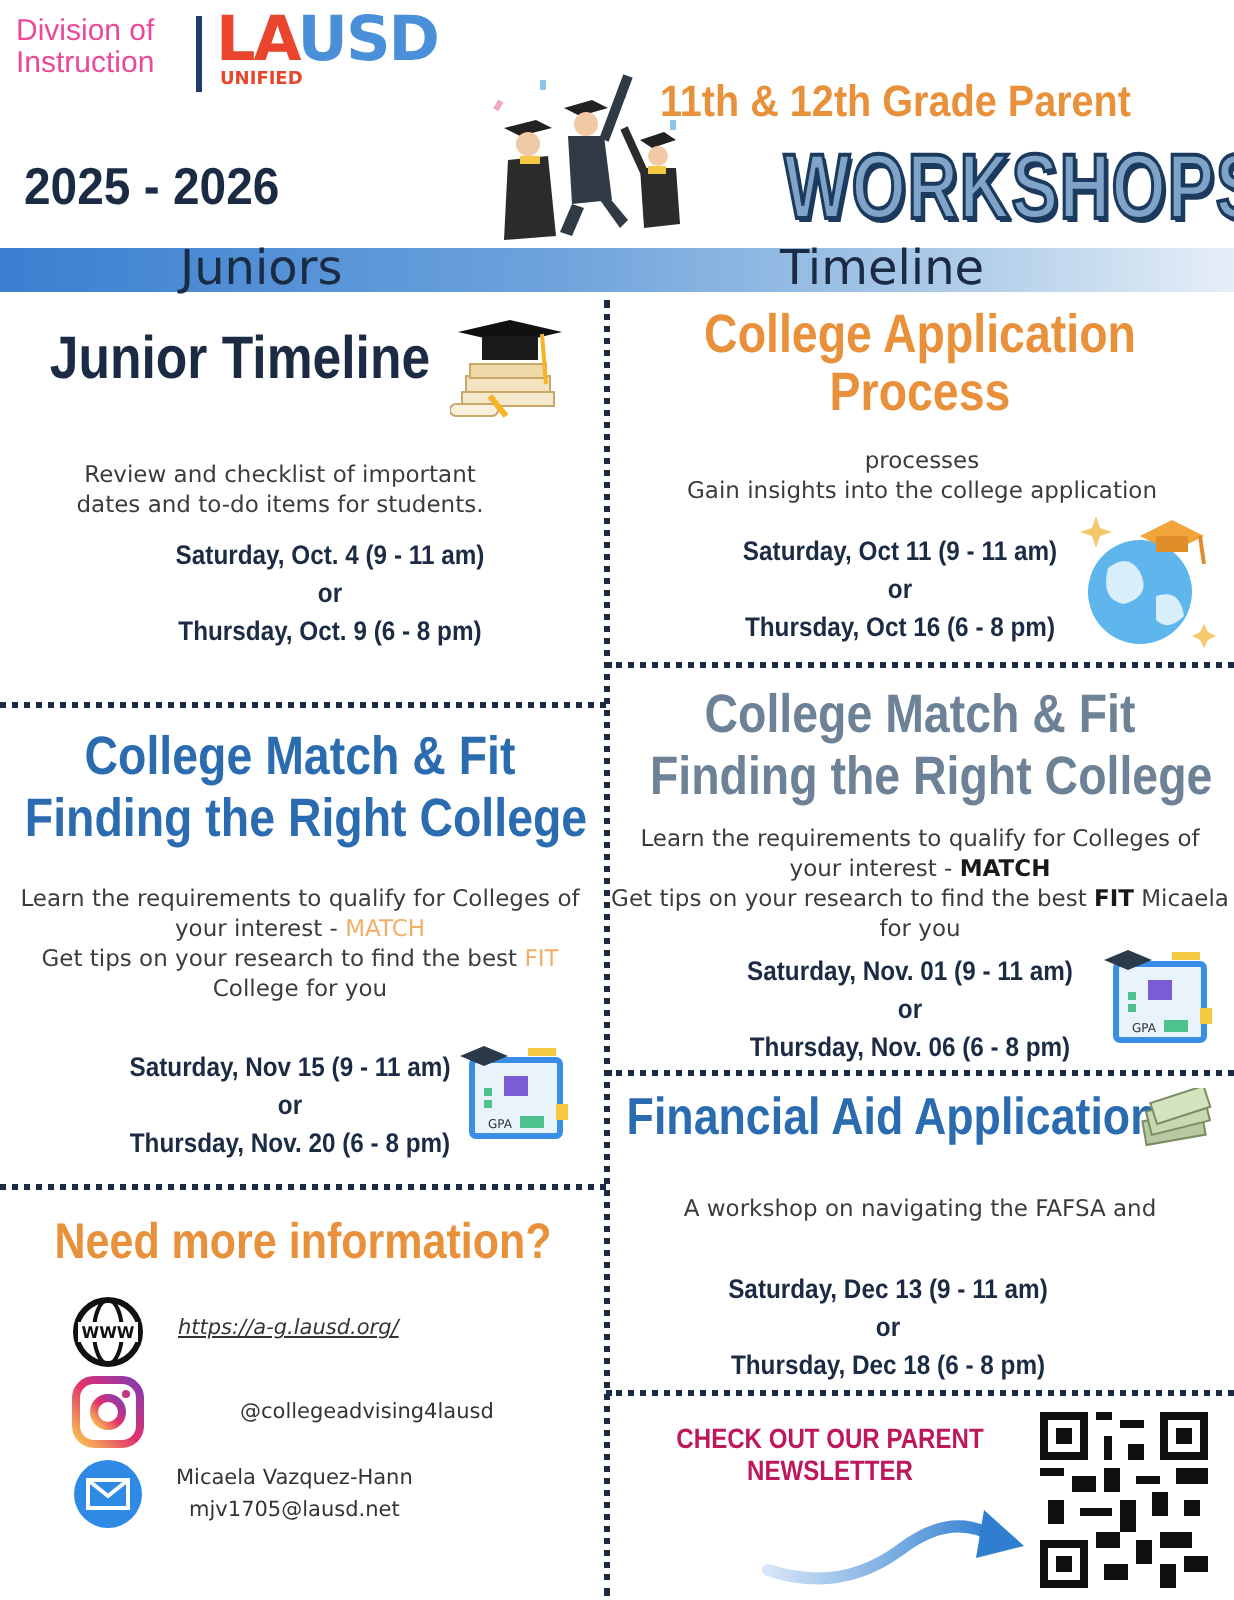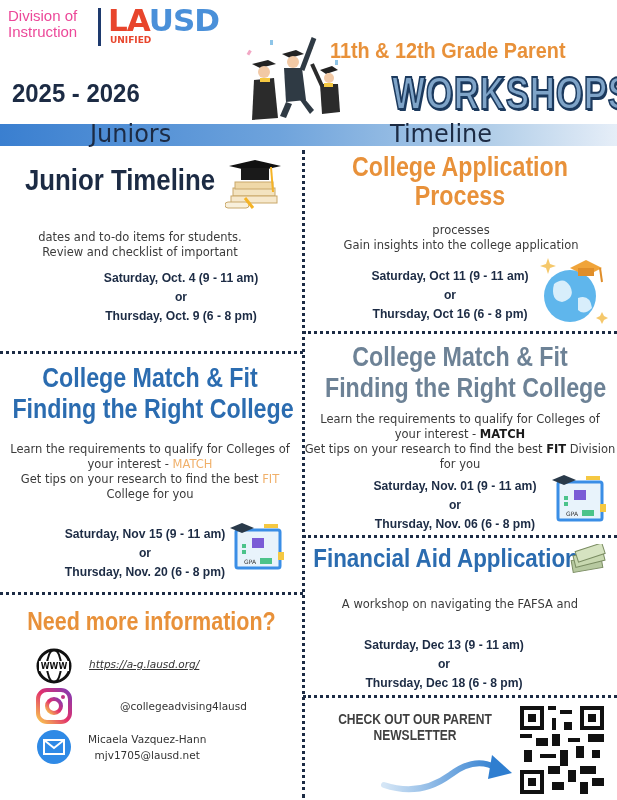--- a/index.html
+++ b/index.html
@@ -110,24 +110,24 @@
   <rect x="8" y="30" width="42" height="8" fill="#f3e3c0" stroke="#c9a86a"></rect>
   <rect x="10" y="24" width="38" height="7" fill="#efd8a8" stroke="#c9a86a"></rect>
   <rect x="6" y="38" width="46" height="7" fill="#f6e8cc" stroke="#c9a86a"></rect>
   <polygon points="4,8 30,2 56,8 30,14" fill="#111"></polygon>
   <rect x="16" y="10" width="28" height="12" fill="#1a1a1a"></rect>
   <line x1="46" y1="9" x2="48" y2="34" stroke="#f5b325" stroke-width="2"></line>
   <rect x="0" y="44" width="24" height="6" rx="3" fill="#f8f0dc" stroke="#c9a86a"></rect>
   <path d="M20 40 L28 50" stroke="#f5b325" stroke-width="3"></path>
 </svg>
 <div class="abs desc" style="left:10px;top:230px;width:260px;">
+  <div>Review and checklist of important</div>
   <div>dates and to-do items for students.</div>
-  <div>Review and checklist of important</div>
-</div>
-<div class="abs" style="left:16px;top:268px;width:290px;padding-left:40px;">
+</div>
+<div class="abs" style="left:0;top:268px;width:290px;padding-left:40px;">
   <div class="date">Saturday, Oct. 4 (9 - 11 am)</div>
   <div class="date">or</div>
   <div class="date">Thursday, Oct. 9 (6 - 8 pm)</div>
 </div>
 
 <div class="abs" style="left:-10px;top:363px;width:320px;text-align:center;">
   <div class="title-blue narrow" style="font-size:27px;line-height:31px;">College Match &amp; Fit</div>
   <div class="title-blue narrow" style="font-size:27px;line-height:31px;">Finding the Right College</div>
 </div>
 <div class="abs desc" style="left:0;top:442px;width:300px;">
@@ -210,21 +210,21 @@
   <path d="M62 58 L64 62 L68 64 L64 66 L62 70 L60 66 L56 64 L60 62Z" fill="#f5c86b"></path>
 </svg>
 
 <div class="abs" style="left:303px;top:342px;width:314px;text-align:center;">
   <div class="title-grey narrow" style="font-size:27px;line-height:31px;">College Match &amp; Fit</div>
   <div class="title-grey narrow" style="font-size:27px;line-height:31px;">Finding the Right College</div>
 </div>
 <div class="abs desc" style="left:303px;top:412px;width:314px;">
   <div>Learn the requirements to qualify for Colleges of</div>
   <div><span>your interest - </span><span class="hl-bold">MATCH</span></div>
-  <div><span>Get tips on your research to find the best </span><span class="hl-bold">FIT</span><span> Division</span></div>
+  <div><span>Get tips on your research to find the best </span><span class="hl-bold">FIT</span><span> Micaela</span></div>
   <div>for you</div>
 </div>
 <div class="abs" style="left:330px;top:476px;width:250px;">
   <div class="date">Saturday, Nov. 01 (9 - 11 am)</div>
   <div class="date">or</div>
   <div class="date">Thursday, Nov. 06 (6 - 8 pm)</div>
 </div>
 <svg class="abs" style="left:552px;top:470px;width:58px;height:58px;" viewBox="0 0 58 58">
   <rect x="6" y="12" width="44" height="38" rx="2" fill="#e8f3fb" stroke="#3a8ee6" stroke-width="3"></rect>
   <rect x="22" y="20" width="12" height="10" fill="#7b5cd6"></rect>
@@ -245,21 +245,21 @@
 </svg>
 <div class="abs desc" style="left:303px;top:597px;width:314px;">
   <div>A workshop on navigating the FAFSA and</div>
 </div>
 <div class="abs" style="left:314px;top:635px;width:260px;">
   <div class="date">Saturday, Dec 13 (9 - 11 am)</div>
   <div class="date">or</div>
   <div class="date">Thursday, Dec 18 (6 - 8 pm)</div>
 </div>
 
-<div class="abs" style="left:325px;top:711px;width:180px;text-align:center;color:#404040;font-weight:bold;font-size:14px;line-height:16px;">
+<div class="abs" style="left:325px;top:711px;width:180px;text-align:center;color:#be185d;font-weight:bold;font-size:14px;line-height:16px;">
   <div class="narrow">CHECK OUT OUR PARENT</div>
   <div class="narrow">NEWSLETTER</div>
 </div>
 <svg class="abs" style="left:380px;top:745px;width:140px;height:50px;" viewBox="0 0 140 50">
   <defs>
       <linearGradient id="arr" x1="0" x2="1">
         <stop offset="0" stop-color="#d5e6f6"></stop>
         <stop offset="1" stop-color="#2f7ed0"></stop>
       </linearGradient>
     </defs>

